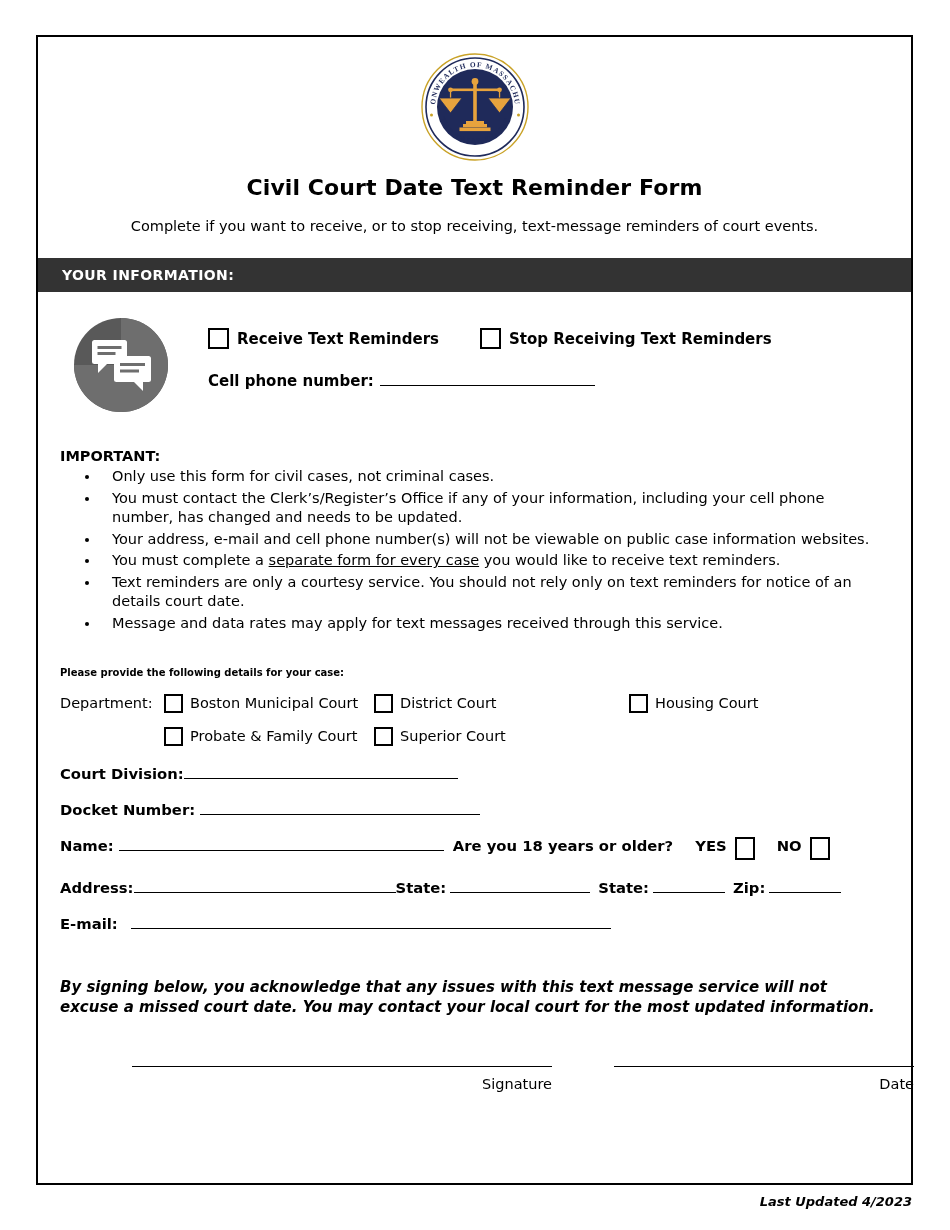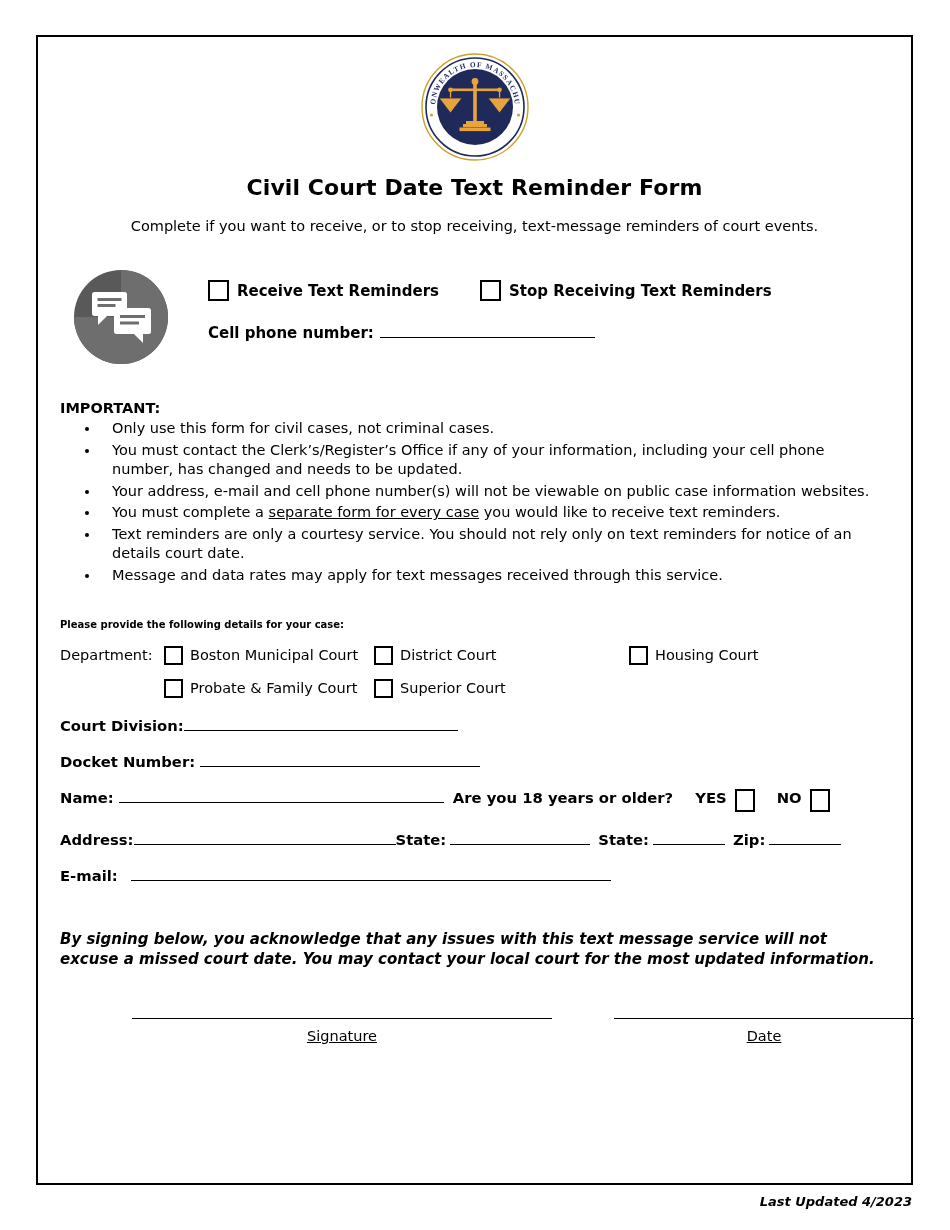--- a/index.html
+++ b/index.html
@@ -124,21 +124,21 @@
   .ack {
     margin-top: 46px;
     font-size: 15px;
     font-weight: bold;
     font-style: italic;
     line-height: 1.33;
   }
 
   
   .sig-row { display: flex; margin-top: 48px; padding: 0 14px; }
-  .sig-block { text-align: center; text-decoration: underline; }
+  .sig-block { text-align: right; }
   .sig-block.sig { width: 420px; flex: 0 0 420px; margin-left: 58px;}
   .sig-block.date { width: 300px; flex: 0 0 300px; margin-left: 62px; }
   .sig-line { border-bottom: 1.6px solid #000; height: 0; }
   .sig-caption { font-size: 14.5px; margin-top: 9px; }
 
   
   .footer {
     position: absolute;
     right: 38px; top: 1194px;
     font-size: 13px;
@@ -190,20 +190,21 @@
             <rect x="40.5" y="76.5" width="31" height="3.6"></rect>
           </g>
           <path d="M 20,47 L 43,47 L 31.5,62 Z" fill="none" stroke="#1F2A5A" stroke-width="0.8"></path>
           <path d="M 69,47 L 92,47 L 80.5,62 Z" fill="none" stroke="#1F2A5A" stroke-width="0.8"></path>
         </svg>
       </div>
       <div class="form-title">Civil Court Date Text Reminder Form</div>
       <div class="form-subtitle">Complete if you want to receive, or to stop receiving, text-message reminders of court events.</div>
     </div>
 
+    <div class="section-bar">YOUR INFORMATION:</div>
 
     <div class="body">
 
       <div class="top-row">
 
         <div class="icon-col">
           <svg class="chat-icon" width="94" height="94" viewBox="0 0 94 94">
             <circle cx="47" cy="47" r="47" fill="#595959"></circle>
             <path d="M 0,47 A 47,47 0 0 0 94,47 L 47,47 Z" fill="#6E6E6E"></path>
             <path d="M 94,47 A 47,47 0 0 0 47,0 L 47,47 Z" fill="#6E6E6E"></path>

